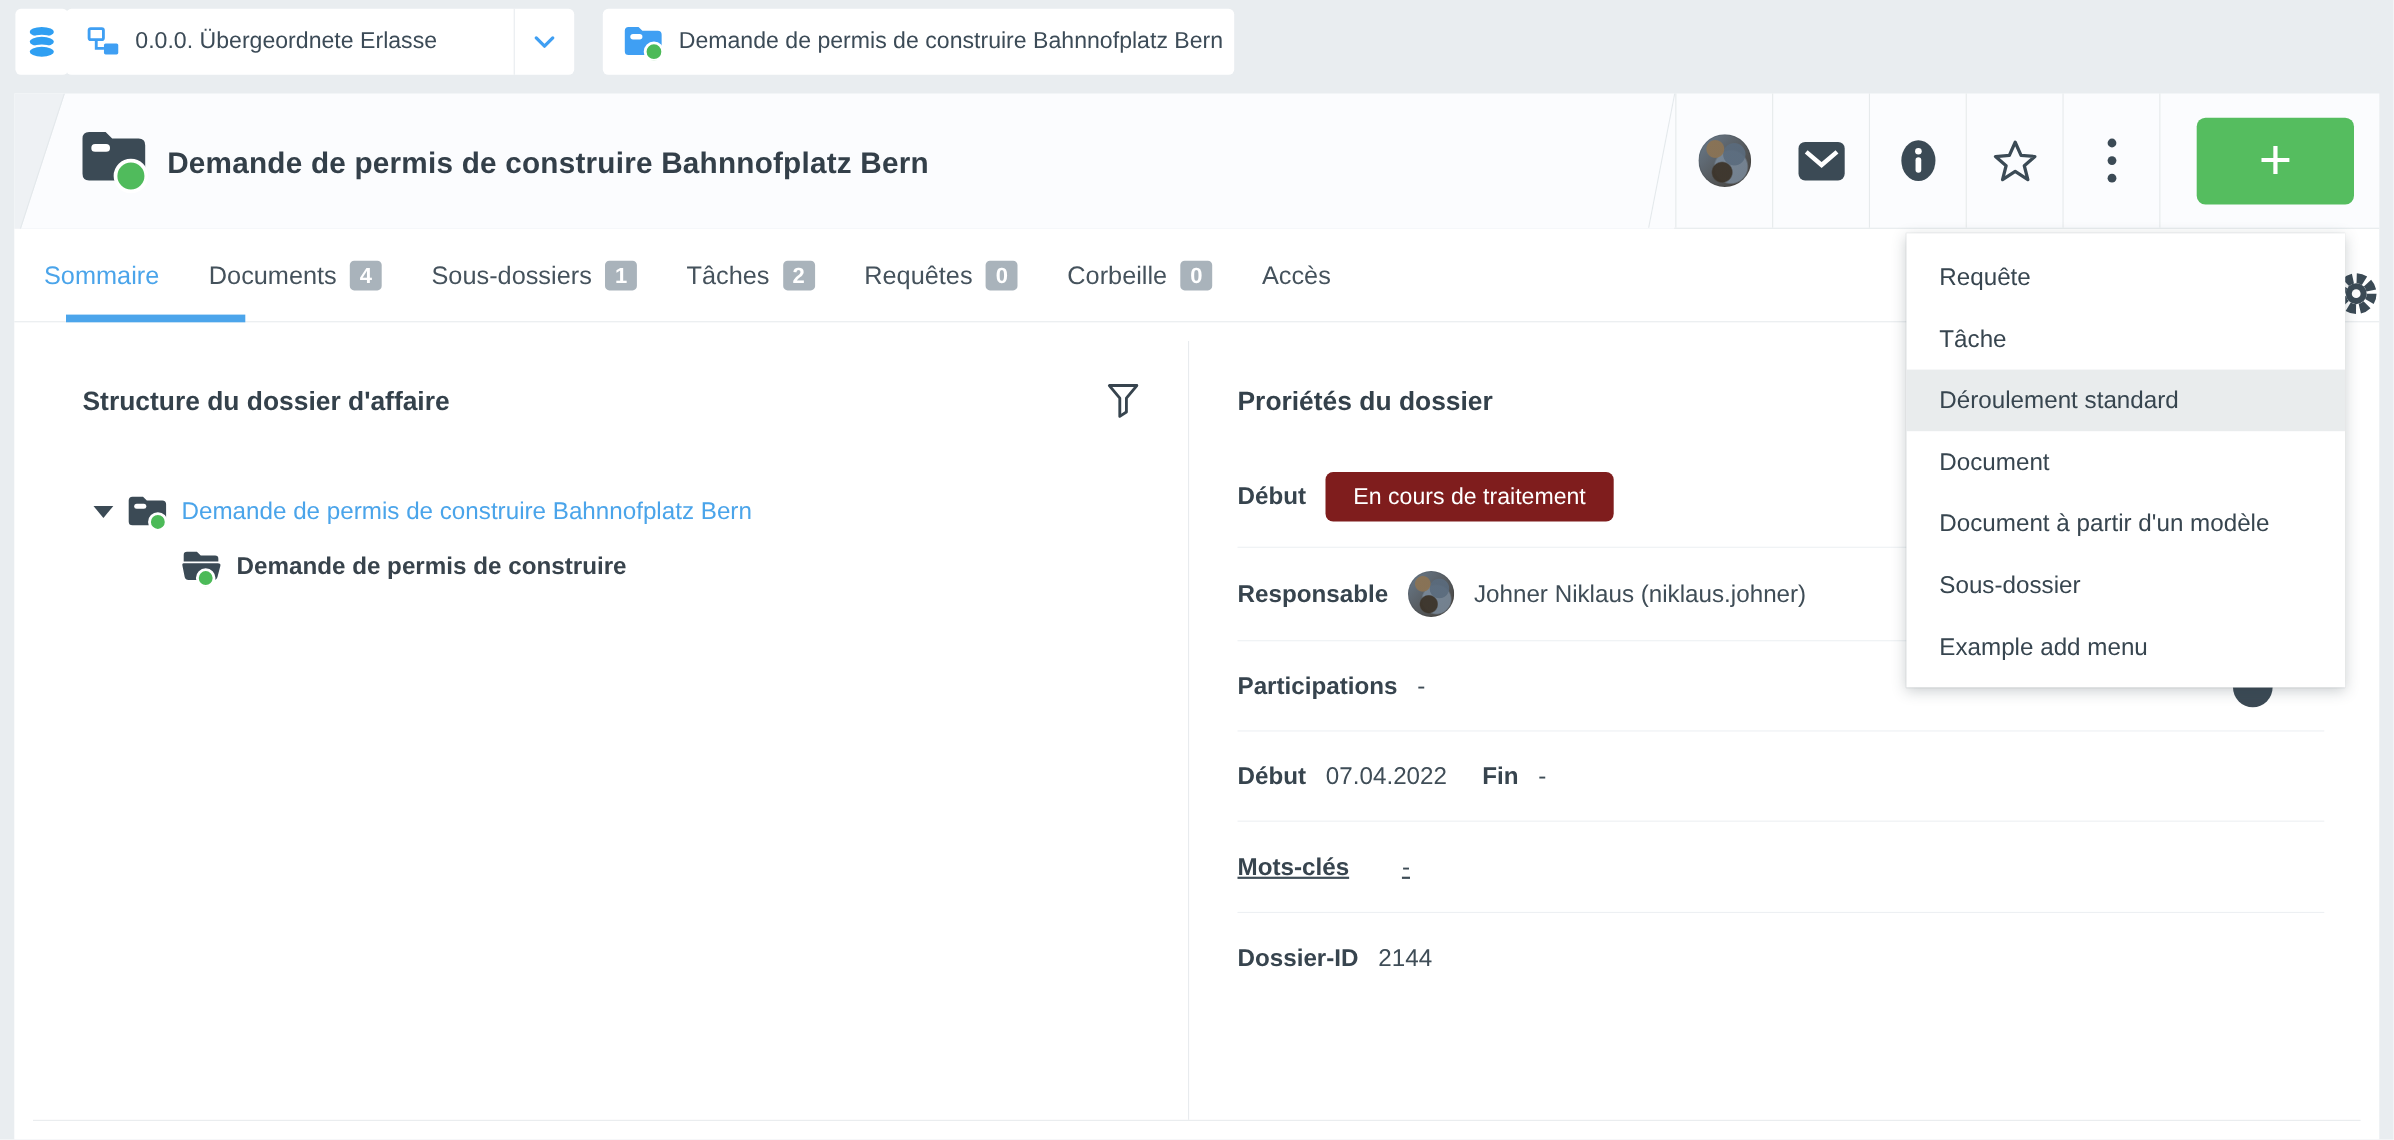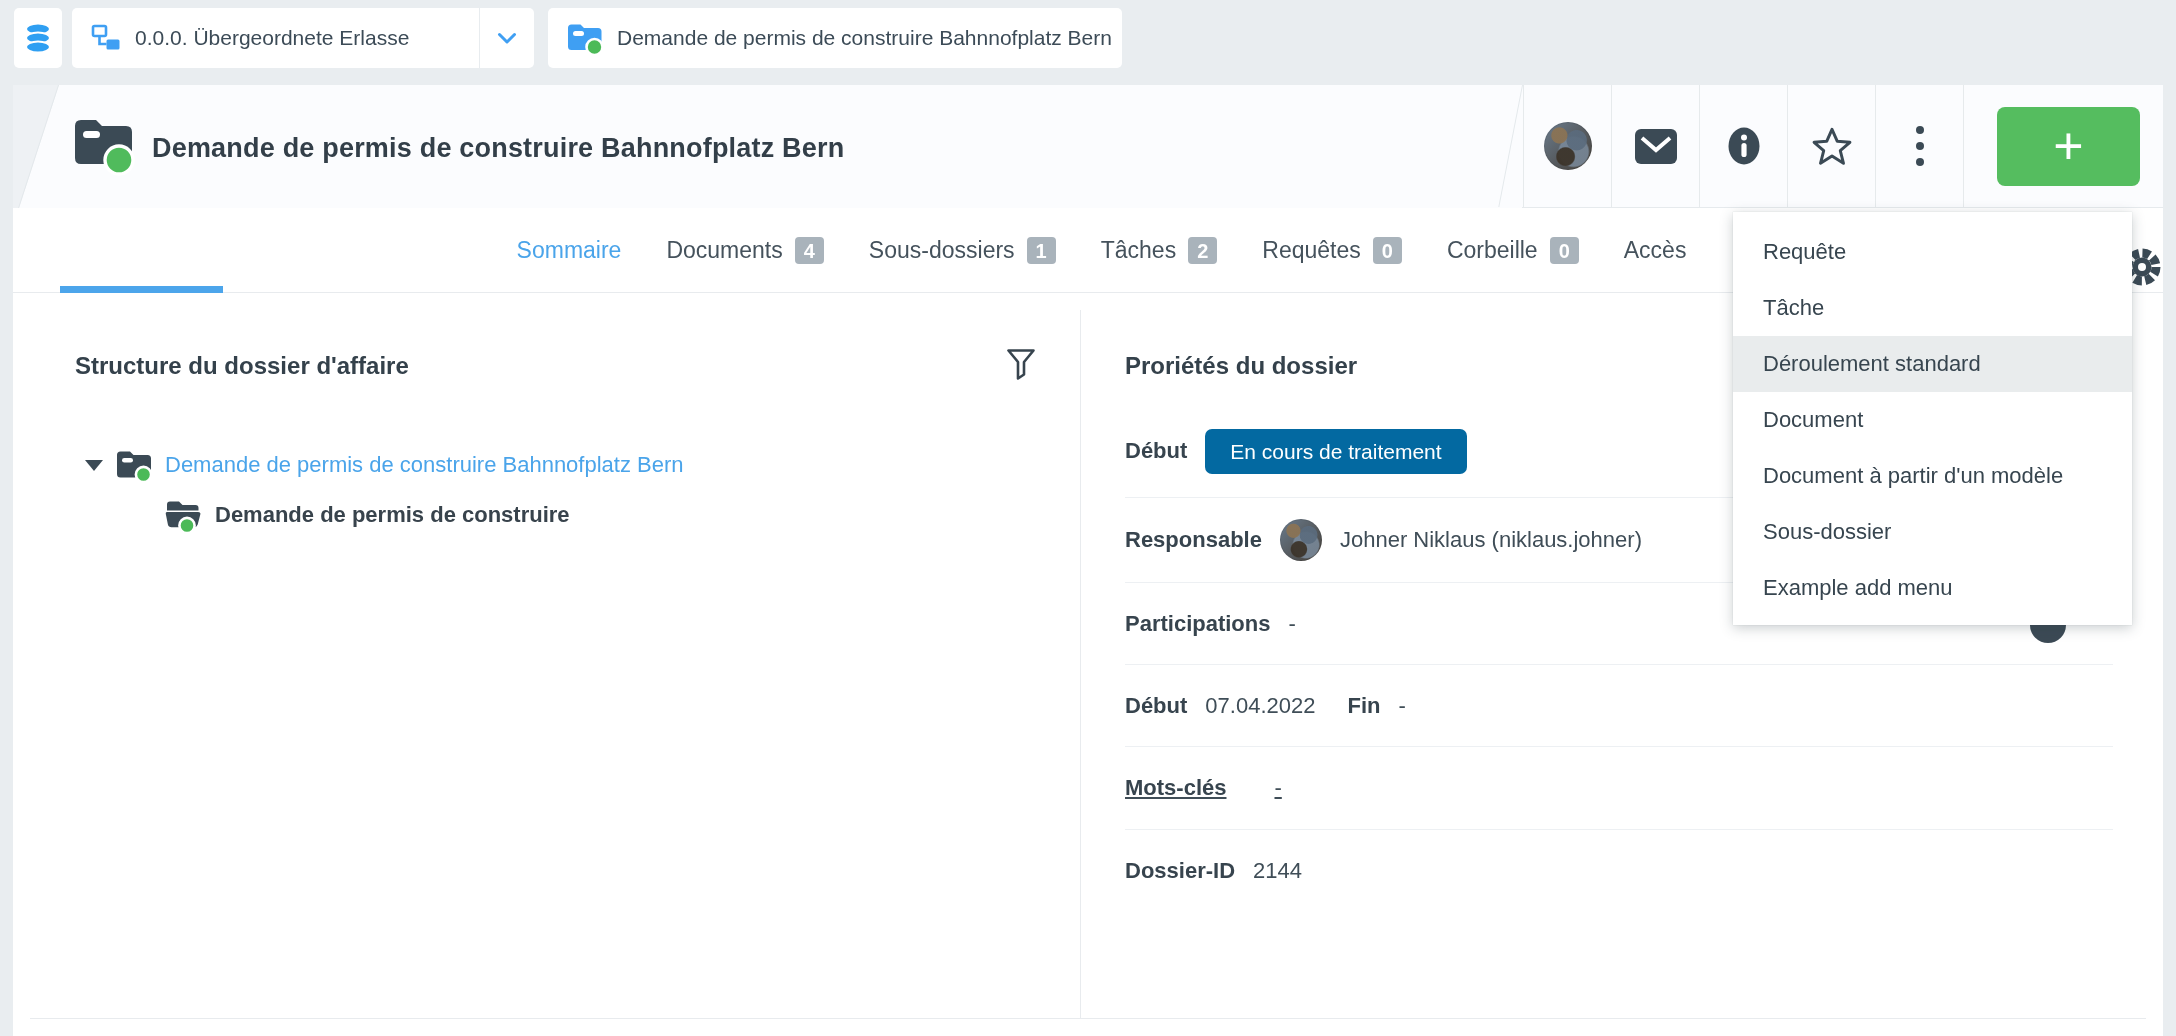--- a/index.html
+++ b/index.html
@@ -11,21 +11,21 @@
     color:#3b4a55;
   }
 
   
   .toolbar { position:absolute; top:0; left:0; right:0; height:78px; }
   .tb-box {
     position:absolute; top:8px; height:60px; background:#fff; border-radius:5px;
     display:flex; align-items:center; cursor:pointer;
   }
   .tb-box.box-a { left:14px; width:48px; justify-content:center; }
-  .tb-box.box-b { left:72px; width:462px;text-align:center; }
+  .tb-box.box-b { left:60px; width:462px;text-align:center; }
   .tb-box.box-c { left:548px; width:574px; }
   .tb-icon { flex:0 0 auto; margin-left:18px; display:flex; align-items:center; }
   .tb-label { font-size:21px; color:#3c4b57; margin-left:13px; white-space:nowrap; }
   .tb-sep { position:absolute; right:54px; top:0; bottom:0; width:1px; background:#e8ecef; }
   .tb-chevron {
     position:absolute; right:0; top:0; bottom:0; width:54px;
     display:flex; align-items:center; justify-content:center; cursor:pointer;
   }
 
   
@@ -75,21 +75,21 @@
       linear-gradient(135deg,#6b7c8d,#443e37);
     box-shadow:0 0 0 1px rgba(0,0,0,.08) inset;
   }
   .kebab { display:flex; flex-direction:column; gap:8px; }
   .kebab i { width:8px; height:8px; border-radius:50%; background:#3b4a55; }
 
   
   .tab-row {
     position:absolute; left:0; top:123px; width:2150px; height:85px;
     border-bottom:1px solid #e8ebee;
-    display:flex; align-items:center; padding-left:27px; gap:45px;justify-content:center;
+    display:flex; align-items:center; padding-left:27px; gap:45px;
   }
   .tab { font-size:23px; color:#45525c; display:flex; align-items:center; gap:12px;
     cursor:pointer; white-space:nowrap; }
   .tab.active { color:#4aa4ea; }
   .tab .count {
     background:#a9b3bb; color:#fff; font-size:20px; font-weight:700;
     padding:4px 9px 3px; border-radius:4px; line-height:1;
   }
   .active-underline {
     position:absolute; left:47px; top:201px; width:163px; height:7px; background:#4ca5eb;
@@ -120,21 +120,21 @@
   .prow {
     display:flex; align-items:center; gap:18px; border-bottom:1px solid #edf0f3;
     font-size:22px; color:#3f4d57;
   }
   .prow .plabel { font-weight:700; color:#37444e; white-space:nowrap; }
   .prow.wide-gap { gap:48px;text-decoration:underline; }
   .prow:last-child { border-bottom:none; }
   .r1 { height:93px; } .r2 { height:85px; } .r3 { height:82px; } .r4 { height:82px; }
   .r5 { height:83px; } .r6 { height:80px; } .r7 { height:100px; align-items:flex-start; padding-top:28px; }
   .status-badge {
-    background:#0369a1; color:#fff; font-size:21px; padding:12px 25px;
+    background:#7f1d1d; color:#fff; font-size:21px; padding:12px 25px;
     border-radius:7px; line-height:1; white-space:nowrap;
   }
   .mini-avatar { width:42px; height:42px; flex:0 0 42px; }
   .fin-label { font-weight:700; color:#37444e; margin-left:14px; }
 
   
   .hidden-circle {
     position:absolute; left:2030px; top:607px; width:36px; height:36px;
     border-radius:50%; background:#3c4a55; z-index:6; cursor:pointer;
   }

